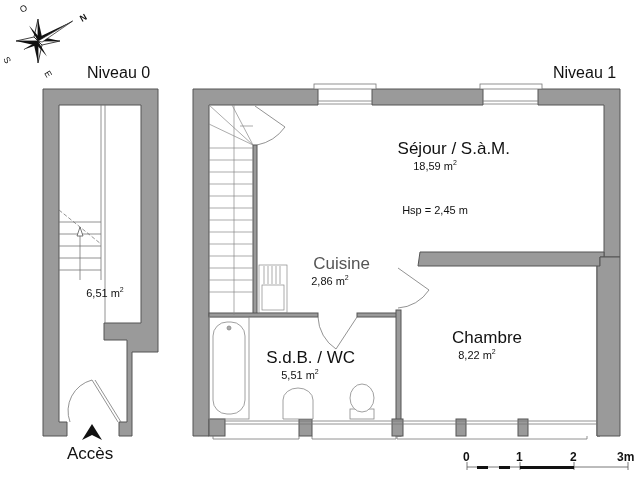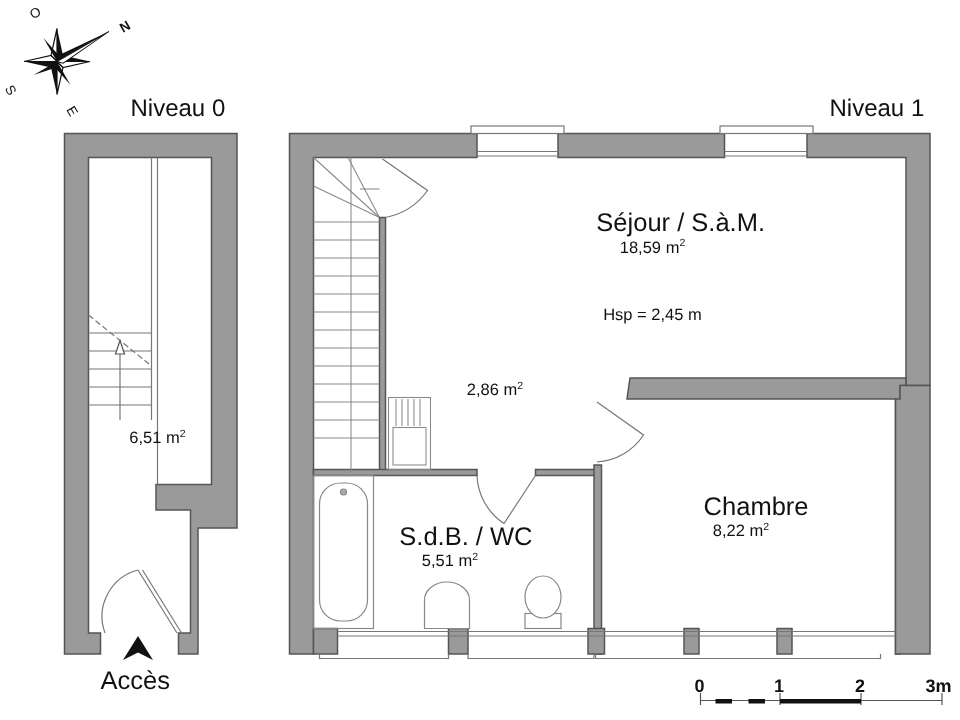--- a/index.html
+++ b/index.html
@@ -169,29 +169,30 @@
   <div class="room-area"><span>6,51 m</span><sup>2</sup></div>
 </div>
 
 <div class="label" style="left:360px; top:139px; width:150px;">
   <div class="room-name">Séjour / S.à.M.</div>
   <div class="room-area"><span>18,59 m</span><sup>2</sup></div>
 </div>
 <div class="label room-area" style="left:385px; top:204px; width:100px;">Hsp = 2,45 m</div>
 
 <div class="label" style="left:290px; top:254px; width:80px;">
+  <div class="room-name" style="color:#555">Cuisine</div>
   <div class="room-area"><span>2,86 m</span><sup>2</sup></div>
 </div>
 
 <div class="label" style="left:245px; top:348px; width:110px;">
   <div class="room-name">S.d.B. / WC</div>
   <div class="room-area"><span>5,51 m</span><sup>2</sup></div>
 </div>
 
-<div class="label" style="left:449px; top:328px; width:90px;">
+<div class="label" style="left:432px; top:328px; width:90px;">
   <div class="room-name">Chambre</div>
   <div class="room-area"><span>8,22 m</span><sup>2</sup></div>
 </div>
 
 <div class="access" style="left:67px; top:444px;text-align:center;">Accès</div>
 
 <div class="scale-num" style="left:463px; top:450px;">0</div>
 <div class="scale-num" style="left:516px; top:450px;">1</div>
 <div class="scale-num" style="left:570px; top:450px;">2</div>
 <div class="scale-num" style="left:617px; top:450px;">3m</div>

